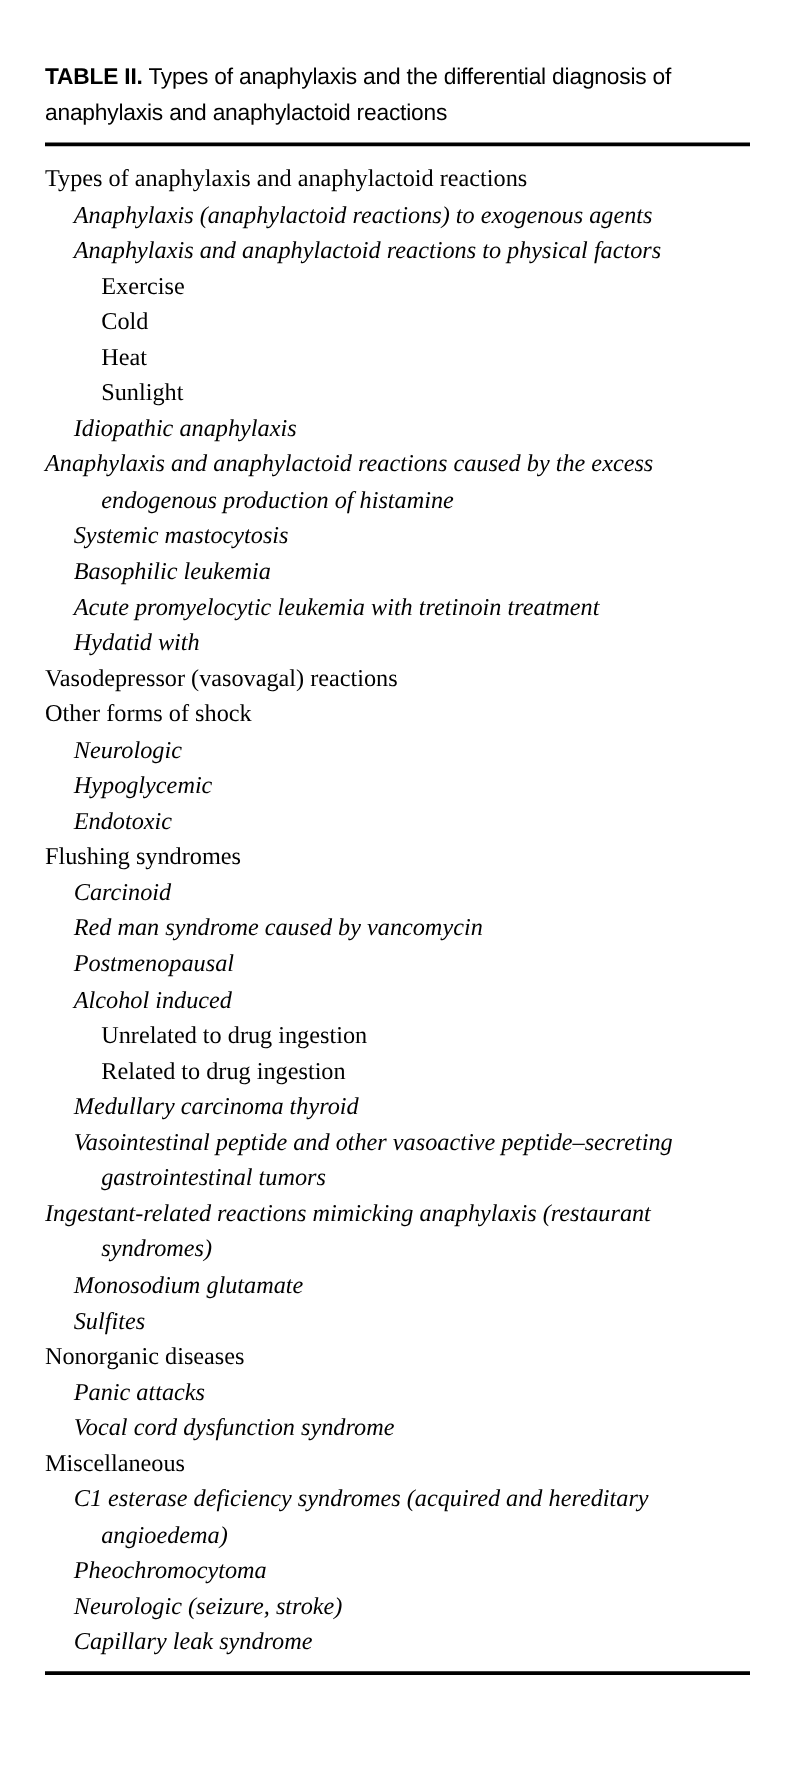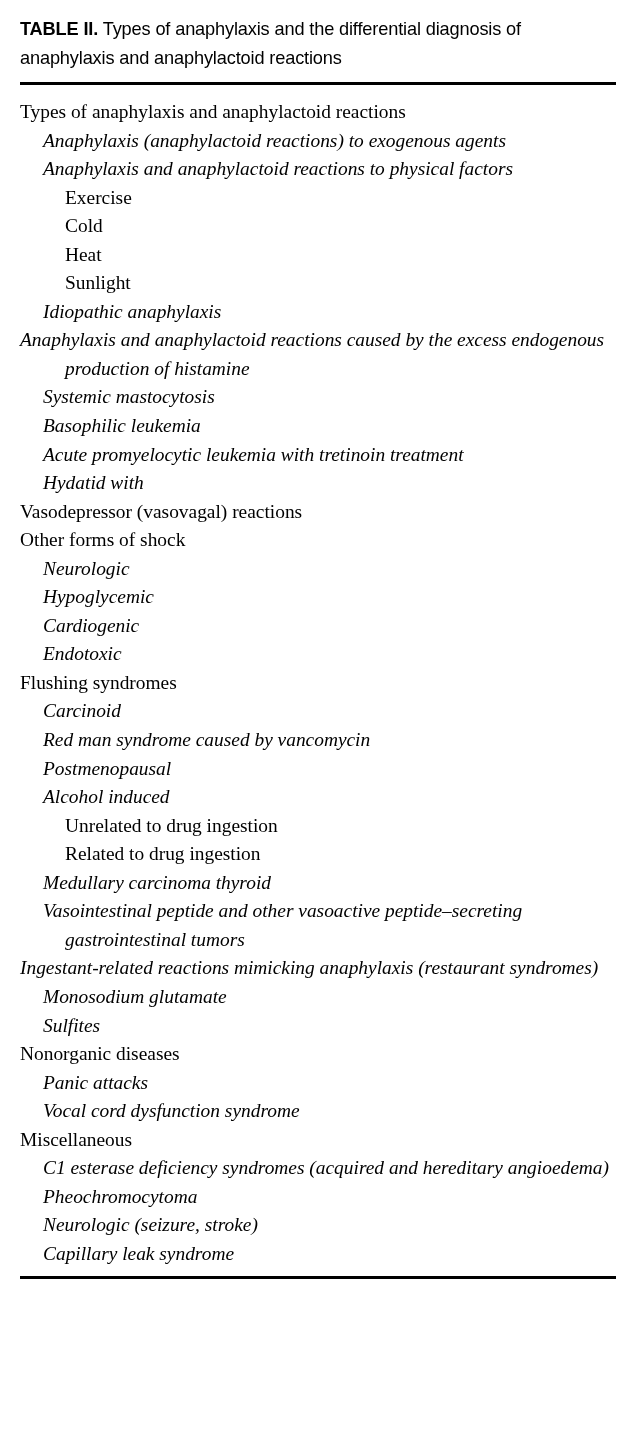--- a/index.html
+++ b/index.html
@@ -14,21 +14,22 @@
     color: #000000;
     font-family: "Liberation Serif", "DejaVu Serif", serif;
     -webkit-font-smoothing: antialiased;
   }
 
   .table-figure {
     position: relative;
     width: 640px;
     height: 1182px;
     box-sizing: border-box;
-    padding: 1px;
+    padding: 17px;
+    margin-top: 16px;
   }
 
   
   .caption {
     font-family: "Liberation Sans", "DejaVu Sans", sans-serif;
     font-size: 18.2px;
     line-height: 29px;
     letter-spacing: -0.15px;
     padding: 14px 20px 0 19px;
     margin: 0;
@@ -92,21 +93,20 @@
       <div class="row lvl-1">Idiopathic anaphylaxis</div>
       <div class="row lvl-0 wrap-0">Anaphylaxis and anaphylactoid reactions caused by the excess endogenous production of histamine</div>
       <div class="row lvl-1">Systemic mastocytosis</div>
       <div class="row lvl-1">Basophilic leukemia</div>
       <div class="row lvl-1">Acute promyelocytic leukemia with tretinoin treatment</div>
       <div class="row lvl-1">Hydatid with</div>
       <div class="row lvl-0">Vasodepressor (vasovagal) reactions</div>
       <div class="row lvl-0">Other forms of shock</div>
       <div class="row lvl-1">Neurologic</div>
       <div class="row lvl-1">Hypoglycemic</div>
-      <div class="row lvl-1">Cardiogenic</div>
       <div class="row lvl-1">Endotoxic</div>
       <div class="row lvl-0">Flushing syndromes</div>
       <div class="row lvl-1">Carcinoid</div>
       <div class="row lvl-1">Red man syndrome caused by vancomycin</div>
       <div class="row lvl-1">Postmenopausal</div>
       <div class="row lvl-1">Alcohol induced</div>
       <div class="row lvl-2">Unrelated to drug ingestion</div>
       <div class="row lvl-2">Related to drug ingestion</div>
       <div class="row lvl-1">Medullary carcinoma thyroid</div>
       <div class="row lvl-1 wrap-1">Vasointestinal peptide and other vasoactive peptide–secreting gastrointestinal tumors</div>

